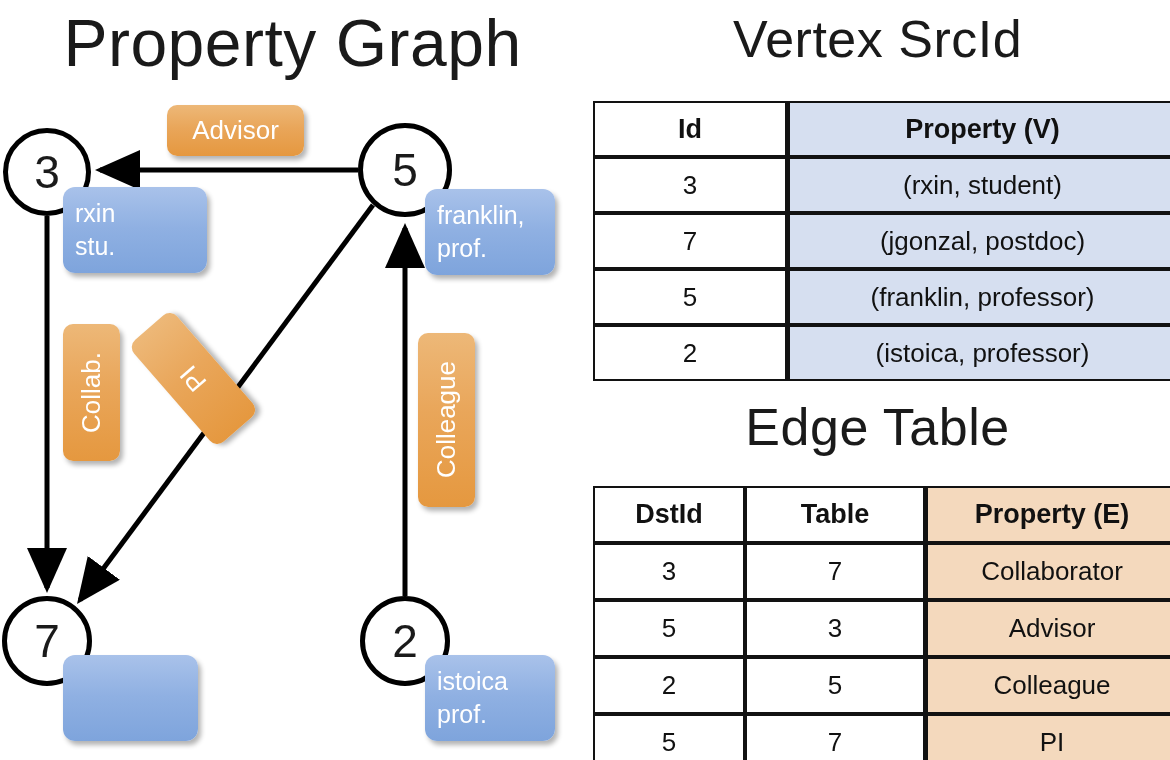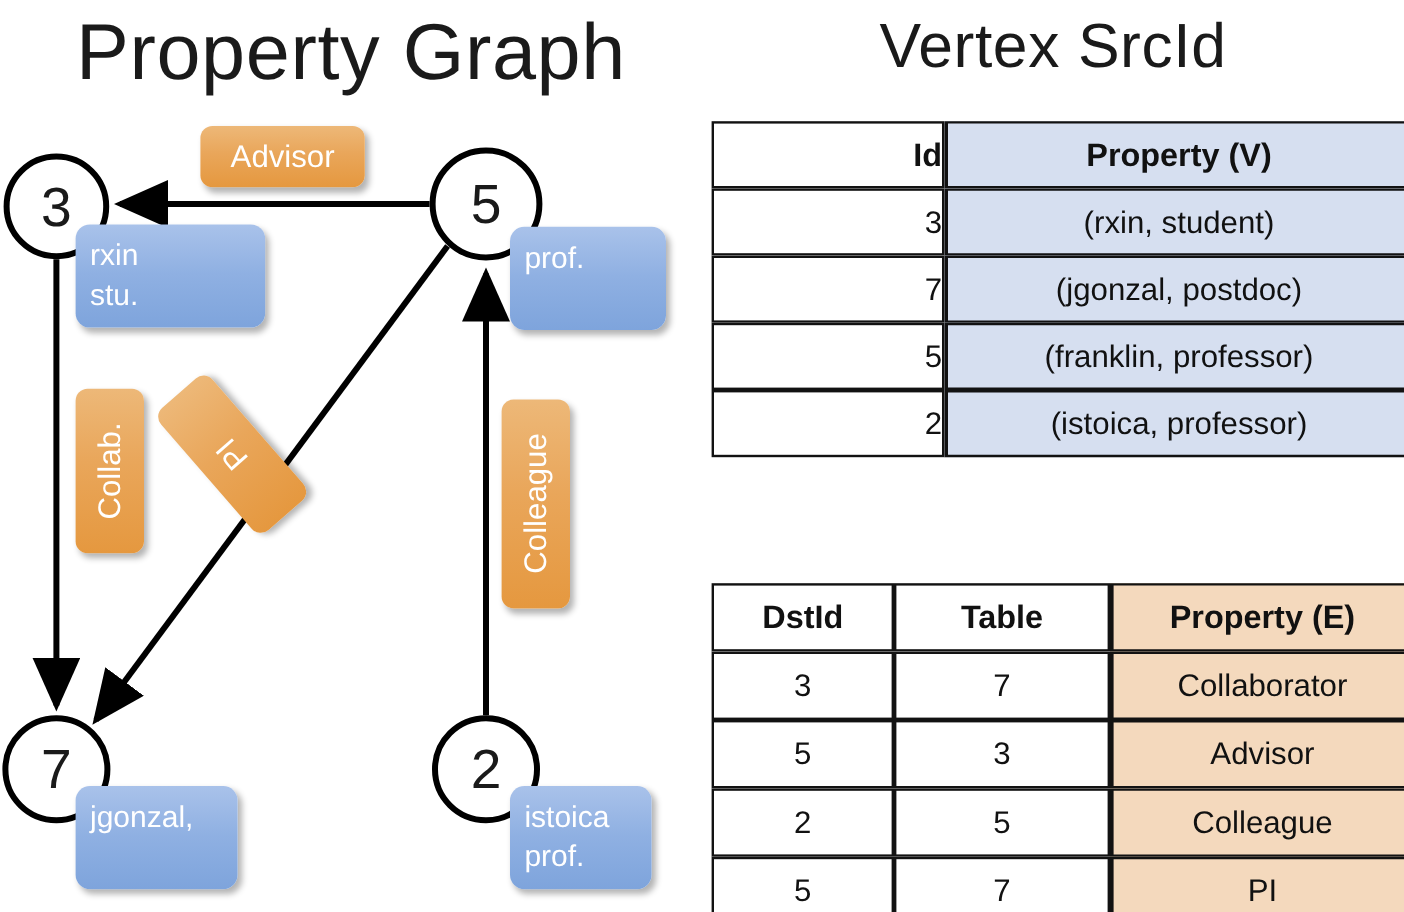--- a/index.html
+++ b/index.html
@@ -127,40 +127,41 @@
     color: #111111;
     font-weight: 400;
     padding: 0;
     font-size: 26px;
     background: #ffffff;
   }
   .data-table th { font-weight: 700; font-size: 27px; }
 
   #vertex-table { left: 593px; top: 101px; width: 575px; }
   #vertex-table td, #vertex-table th { height: 52px; }
-  #vertex-table .col-id { width: 190px; text-align: right; }
+  #vertex-table .col-id { width: 190px; }
   #vertex-table .col-prop { width: 385px; background: #d6dff0; border-left-width: 3px;}
   #vertex-table th.col-prop { background: #d6dff0; }
 
   #edge-table { left: 593px; top: 486px; width: 572px; }
   #edge-table td, #edge-table th { height: 53px; }
   #edge-table .col-src { width: 148px; }
   #edge-table .col-dst { width: 176px; }
   #edge-table .col-prop { width: 248px; background: #f4d9bd; border-left-width: 3px;}
   #edge-table th.col-prop { background: #f4d9bd; }
 </style>
 </head>
 <body>
 
 <div id="page">
 
   <div class="title" id="title-property-graph">Property Graph</div>
 
   <div class="title" id="title-vertex-table">Vertex SrcId</div>
 
+  <div class="title" id="title-edge-table">Edge Table</div>
 
   <div id="graph">
 
     <svg id="graph-svg" width="585" height="760" viewBox="0 0 585 760">
       <defs>
         <marker id="arrow" markerWidth="10" markerHeight="10" refX="8" refY="4" orient="auto" markerUnits="strokeWidth">
           <path d="M0,0 L9,4 L0,8 z" fill="#000000"></path>
         </marker>
       </defs>
 
@@ -179,34 +180,34 @@
     <div class="node-circle" style="left:358px; top:123px; width:94px;  height:94px;">
       <span>5</span>
     </div>
     <div class="node-circle" style="left:2px;   top:596px; width:90px;  height:90px;">
       <span>7</span>
     </div>
     <div class="node-circle" style="left:360px; top:596px; width:90px;  height:90px;">
       <span>2</span>
     </div>
 
-    <div class="prop-box" style="left:63px; top:187px; width:158px; height:86px;">
+    <div class="prop-box" style="left:63px; top:187px; width:144px; height:86px;">
       <span>rxin</span>
       <span>stu.</span>
     </div>
 
     <div class="prop-box" style="left:425px; top:189px; width:130px; height:86px;">
+      <span>franklin,</span>
       <span>prof.</span>
     </div>
 
     <div class="prop-box" style="left:63px; top:655px; width:135px; height:86px;">
-      <span>jgonzal,</span>
-    </div>
-
-    <div class="prop-box" style="left:425px; top:655px; width:118px; height:86px;">
+    </div>
+
+    <div class="prop-box" style="left:425px; top:655px; width:130px; height:86px;">
       <span>istoica</span>
       <span>prof.</span>
     </div>
 
     <div class="edge-label horizontal" style="left:167px; top:105px; width:137px; height:51px;">
       <span>Advisor</span>
     </div>
 
     <div class="edge-label vertical" style="left:63px; top:324px; width:57px; height:137px;">
       <span>Collab.</span>

